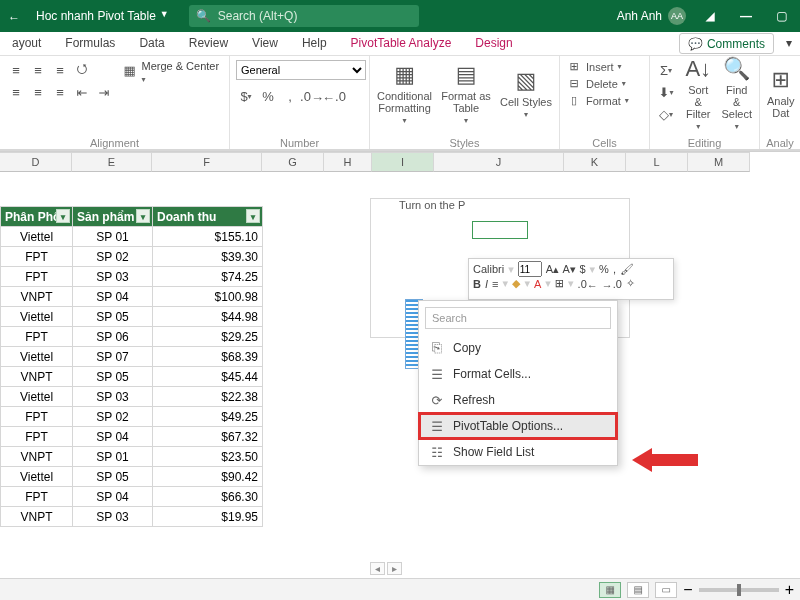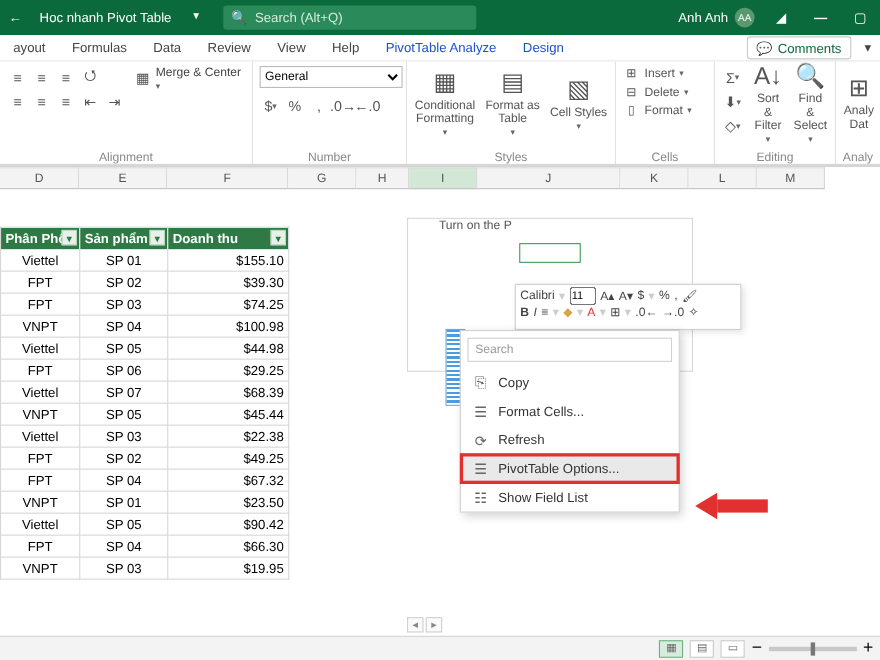--- a/index.html
+++ b/index.html
@@ -4,21 +4,21 @@
 <style>
   * { box-sizing: border-box; margin: 0; padding: 0; font-family: "Segoe UI", Arial, sans-serif; }
   html, body { width: 800px; height: 600px; overflow: hidden; background: #fff; }
 
   
   .titlebar {
     height: 32px; background: #0b6a3b; color: #fff; display: flex; align-items: center;
     font-size: 12px;
   }
   .titlebar .back { width: 28px; text-align: center; }
-  .titlebar .docname { padding: 0 8px; display: flex; align-items: flex-start; gap: 18px; }
+  .titlebar .docname { padding: 0 8px; display: flex; align-items: flex-start; gap: 4px; }
   .titlebar .docname .chev { font-size: 9px; }
   .titlebar .search {
     margin-left: 12px; width: 230px; height: 22px; background: #2a8a59;
     border-radius: 3px; display: flex; align-items: center; padding: 0 8px;
     color: #d8ecdd; font-size: 12px; gap: 6px;
   }
   .titlebar .spacer { flex: 1; }
   .titlebar .user { display: flex; align-items: center; gap: 6px; padding-right: 6px; }
   .titlebar .avatar {
     width: 18px; height: 18px; border-radius: 50%; background: #5a9870;
@@ -26,21 +26,21 @@
   }
   .titlebar .winbtn { width: 36px; text-align: center; font-family: sans-serif; }
   .titlebar .winbtn.min { font-weight: bold; }
 
   
   .tabstrip {
     height: 24px; background: #fff; border-bottom: 1px solid #e0e0e0;
     display: flex; align-items: stretch; font-size: 12px; color: #444;
   }
   .tabstrip .tab { padding: 4px 12px 0 12px; cursor: default; }
-  .tabstrip .tab.context { color: #1d4ed8; text-align: center; }
+  .tabstrip .tab.context { color: #be185d; text-align: center; }
   .tabstrip .spacer2 { flex: 1; }
   .tabstrip .comments {
     border: 1px solid #c9c9c9; border-radius: 3px; margin: 1px 4px; padding: 1px 8px;
     display: flex; align-items: center; gap: 4px; color: #0b6a3b; font-size: 12px;
   }
   .tabstrip .share { padding: 4px 8px 0 8px; }
 
   
   .ribbon {
     height: 96px; background: #fff; border-bottom: 1px solid #d0d0d0;

